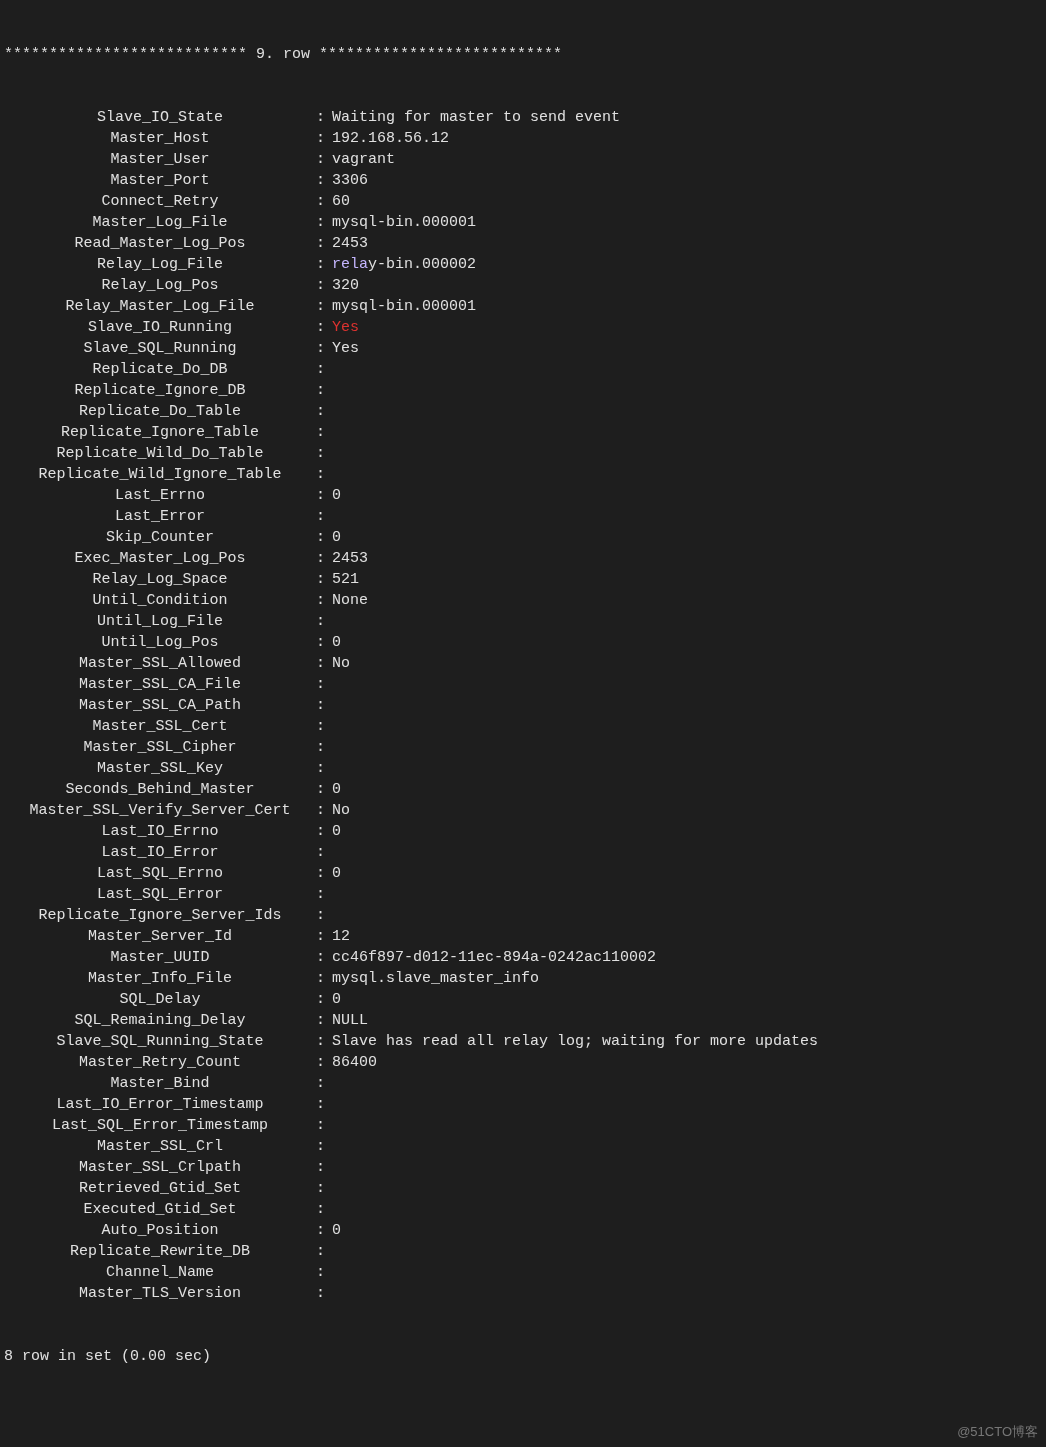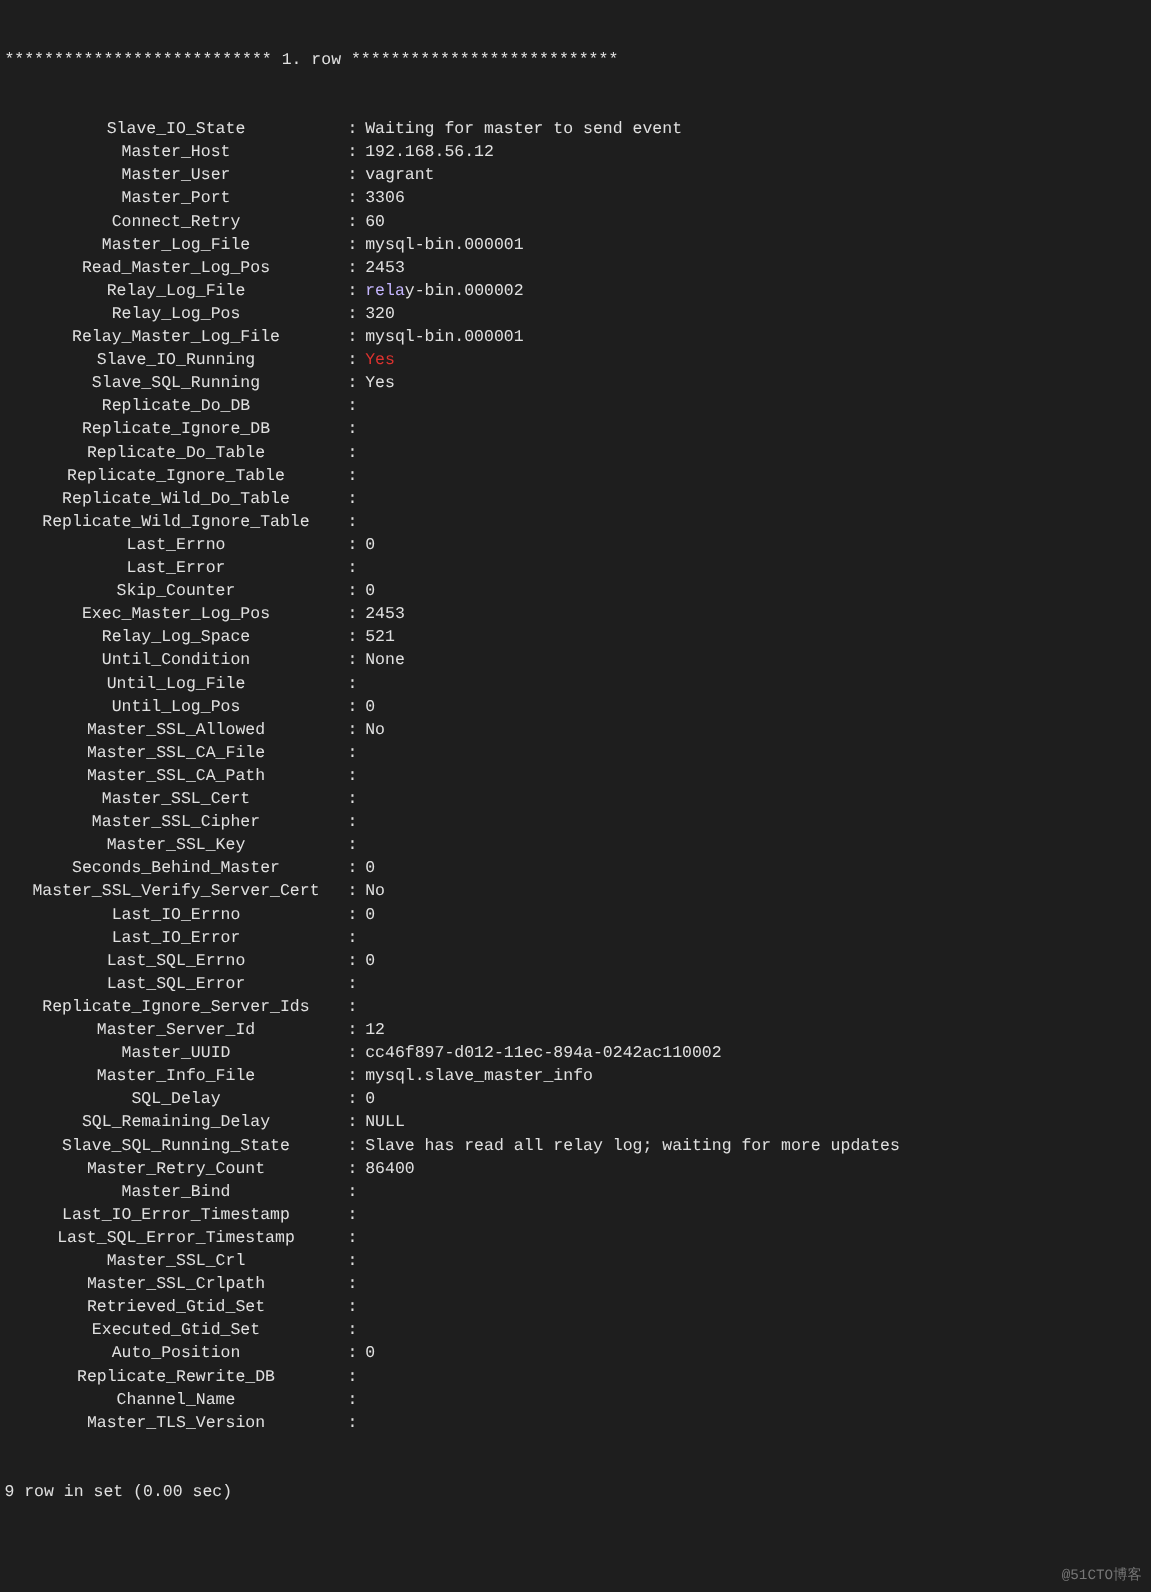--- a/index.html
+++ b/index.html
@@ -34,26 +34,26 @@
     text-align: right;
   }
   .magenta { color: #c4b5fd; }
   .red { color: #dc322f; }
   .watermark {
     position: fixed;
     right: 8px;
     bottom: 6px;
     color: #777;
     font-size: 13px;
-    font-family: Liberation Mono, monospace;
+    font-family: Liberation Sans, sans-serif;
     margin-top: 25px;
   }
 </style>
 </head>
 <body>
 
 <div class="terminal">
-  <div>*************************** 1. row ***************************</div>
+  <div>*************************** 9. row ***************************</div>
   <div id="fields"><div class="row"><span class="label">Slave_IO_State</span><span class="sep">: </span><span class="val">Waiting for master to send event</span></div><div class="row"><span class="label">Master_Host</span><span class="sep">: </span><span class="val">192.168.56.12</span></div><div class="row"><span class="label">Master_User</span><span class="sep">: </span><span class="val">vagrant</span></div><div class="row"><span class="label">Master_Port</span><span class="sep">: </span><span class="val">3306</span></div><div class="row"><span class="label">Connect_Retry</span><span class="sep">: </span><span class="val">60</span></div><div class="row"><span class="label">Master_Log_File</span><span class="sep">: </span><span class="val">mysql-bin.000001</span></div><div class="row"><span class="label">Read_Master_Log_Pos</span><span class="sep">: </span><span class="val">2453</span></div><div class="row"><span class="label">Relay_Log_File</span><span class="sep">: </span><span class="val"><span class="magenta">rela</span>y-bin.000002</span></div><div class="row"><span class="label">Relay_Log_Pos</span><span class="sep">: </span><span class="val">320</span></div><div class="row"><span class="label">Relay_Master_Log_File</span><span class="sep">: </span><span class="val">mysql-bin.000001</span></div><div class="row"><span class="label">Slave_IO_Running</span><span class="sep">: </span><span class="val red">Yes</span></div><div class="row"><span class="label">Slave_SQL_Running</span><span class="sep">: </span><span class="val">Yes</span></div><div class="row"><span class="label">Replicate_Do_DB</span><span class="sep">: </span><span class="val"></span></div><div class="row"><span class="label">Replicate_Ignore_DB</span><span class="sep">: </span><span class="val"></span></div><div class="row"><span class="label">Replicate_Do_Table</span><span class="sep">: </span><span class="val"></span></div><div class="row"><span class="label">Replicate_Ignore_Table</span><span class="sep">: </span><span class="val"></span></div><div class="row"><span class="label">Replicate_Wild_Do_Table</span><span class="sep">: </span><span class="val"></span></div><div class="row"><span class="label">Replicate_Wild_Ignore_Table</span><span class="sep">: </span><span class="val"></span></div><div class="row"><span class="label">Last_Errno</span><span class="sep">: </span><span class="val">0</span></div><div class="row"><span class="label">Last_Error</span><span class="sep">: </span><span class="val"></span></div><div class="row"><span class="label">Skip_Counter</span><span class="sep">: </span><span class="val">0</span></div><div class="row"><span class="label">Exec_Master_Log_Pos</span><span class="sep">: </span><span class="val">2453</span></div><div class="row"><span class="label">Relay_Log_Space</span><span class="sep">: </span><span class="val">521</span></div><div class="row"><span class="label">Until_Condition</span><span class="sep">: </span><span class="val">None</span></div><div class="row"><span class="label">Until_Log_File</span><span class="sep">: </span><span class="val"></span></div><div class="row"><span class="label">Until_Log_Pos</span><span class="sep">: </span><span class="val">0</span></div><div class="row"><span class="label">Master_SSL_Allowed</span><span class="sep">: </span><span class="val">No</span></div><div class="row"><span class="label">Master_SSL_CA_File</span><span class="sep">: </span><span class="val"></span></div><div class="row"><span class="label">Master_SSL_CA_Path</span><span class="sep">: </span><span class="val"></span></div><div class="row"><span class="label">Master_SSL_Cert</span><span class="sep">: </span><span class="val"></span></div><div class="row"><span class="label">Master_SSL_Cipher</span><span class="sep">: </span><span class="val"></span></div><div class="row"><span class="label">Master_SSL_Key</span><span class="sep">: </span><span class="val"></span></div><div class="row"><span class="label">Seconds_Behind_Master</span><span class="sep">: </span><span class="val">0</span></div><div class="row"><span class="label">Master_SSL_Verify_Server_Cert</span><span class="sep">: </span><span class="val">No</span></div><div class="row"><span class="label">Last_IO_Errno</span><span class="sep">: </span><span class="val">0</span></div><div class="row"><span class="label">Last_IO_Error</span><span class="sep">: </span><span class="val"></span></div><div class="row"><span class="label">Last_SQL_Errno</span><span class="sep">: </span><span class="val">0</span></div><div class="row"><span class="label">Last_SQL_Error</span><span class="sep">: </span><span class="val"></span></div><div class="row"><span class="label">Replicate_Ignore_Server_Ids</span><span class="sep">: </span><span class="val"></span></div><div class="row"><span class="label">Master_Server_Id</span><span class="sep">: </span><span class="val">12</span></div><div class="row"><span class="label">Master_UUID</span><span class="sep">: </span><span class="val">cc46f897-d012-11ec-894a-0242ac110002</span></div><div class="row"><span class="label">Master_Info_File</span><span class="sep">: </span><span class="val">mysql.slave_master_info</span></div><div class="row"><span class="label">SQL_Delay</span><span class="sep">: </span><span class="val">0</span></div><div class="row"><span class="label">SQL_Remaining_Delay</span><span class="sep">: </span><span class="val">NULL</span></div><div class="row"><span class="label">Slave_SQL_Running_State</span><span class="sep">: </span><span class="val">Slave has read all relay log; waiting for more updates</span></div><div class="row"><span class="label">Master_Retry_Count</span><span class="sep">: </span><span class="val">86400</span></div><div class="row"><span class="label">Master_Bind</span><span class="sep">: </span><span class="val"></span></div><div class="row"><span class="label">Last_IO_Error_Timestamp</span><span class="sep">: </span><span class="val"></span></div><div class="row"><span class="label">Last_SQL_Error_Timestamp</span><span class="sep">: </span><span class="val"></span></div><div class="row"><span class="label">Master_SSL_Crl</span><span class="sep">: </span><span class="val"></span></div><div class="row"><span class="label">Master_SSL_Crlpath</span><span class="sep">: </span><span class="val"></span></div><div class="row"><span class="label">Retrieved_Gtid_Set</span><span class="sep">: </span><span class="val"></span></div><div class="row"><span class="label">Executed_Gtid_Set</span><span class="sep">: </span><span class="val"></span></div><div class="row"><span class="label">Auto_Position</span><span class="sep">: </span><span class="val">0</span></div><div class="row"><span class="label">Replicate_Rewrite_DB</span><span class="sep">: </span><span class="val"></span></div><div class="row"><span class="label">Channel_Name</span><span class="sep">: </span><span class="val"></span></div><div class="row"><span class="label">Master_TLS_Version</span><span class="sep">: </span><span class="val"></span></div></div>
-  <div>9 row in set (0.00 sec)</div>
+  <div>8 row in set (0.00 sec)</div>
 </div>
 
 <div class="watermark">@51CTO博客</div>
 
 </body></html>

